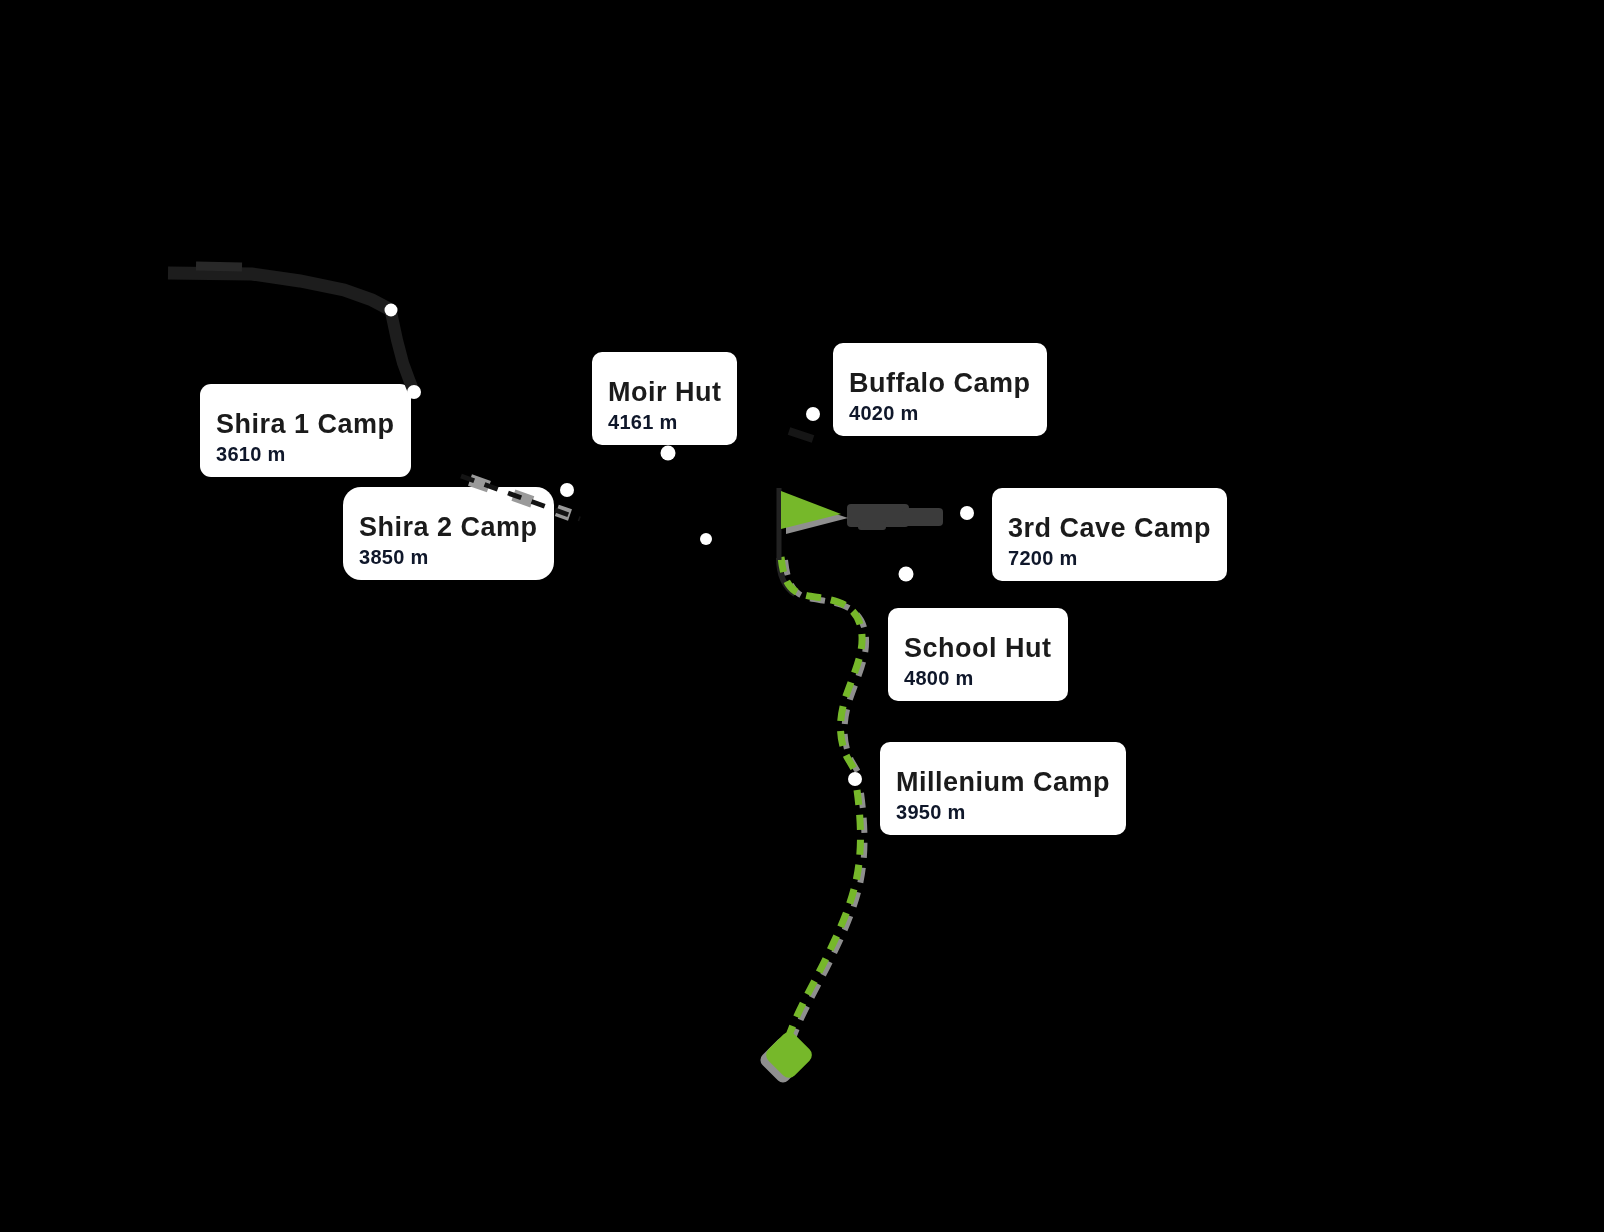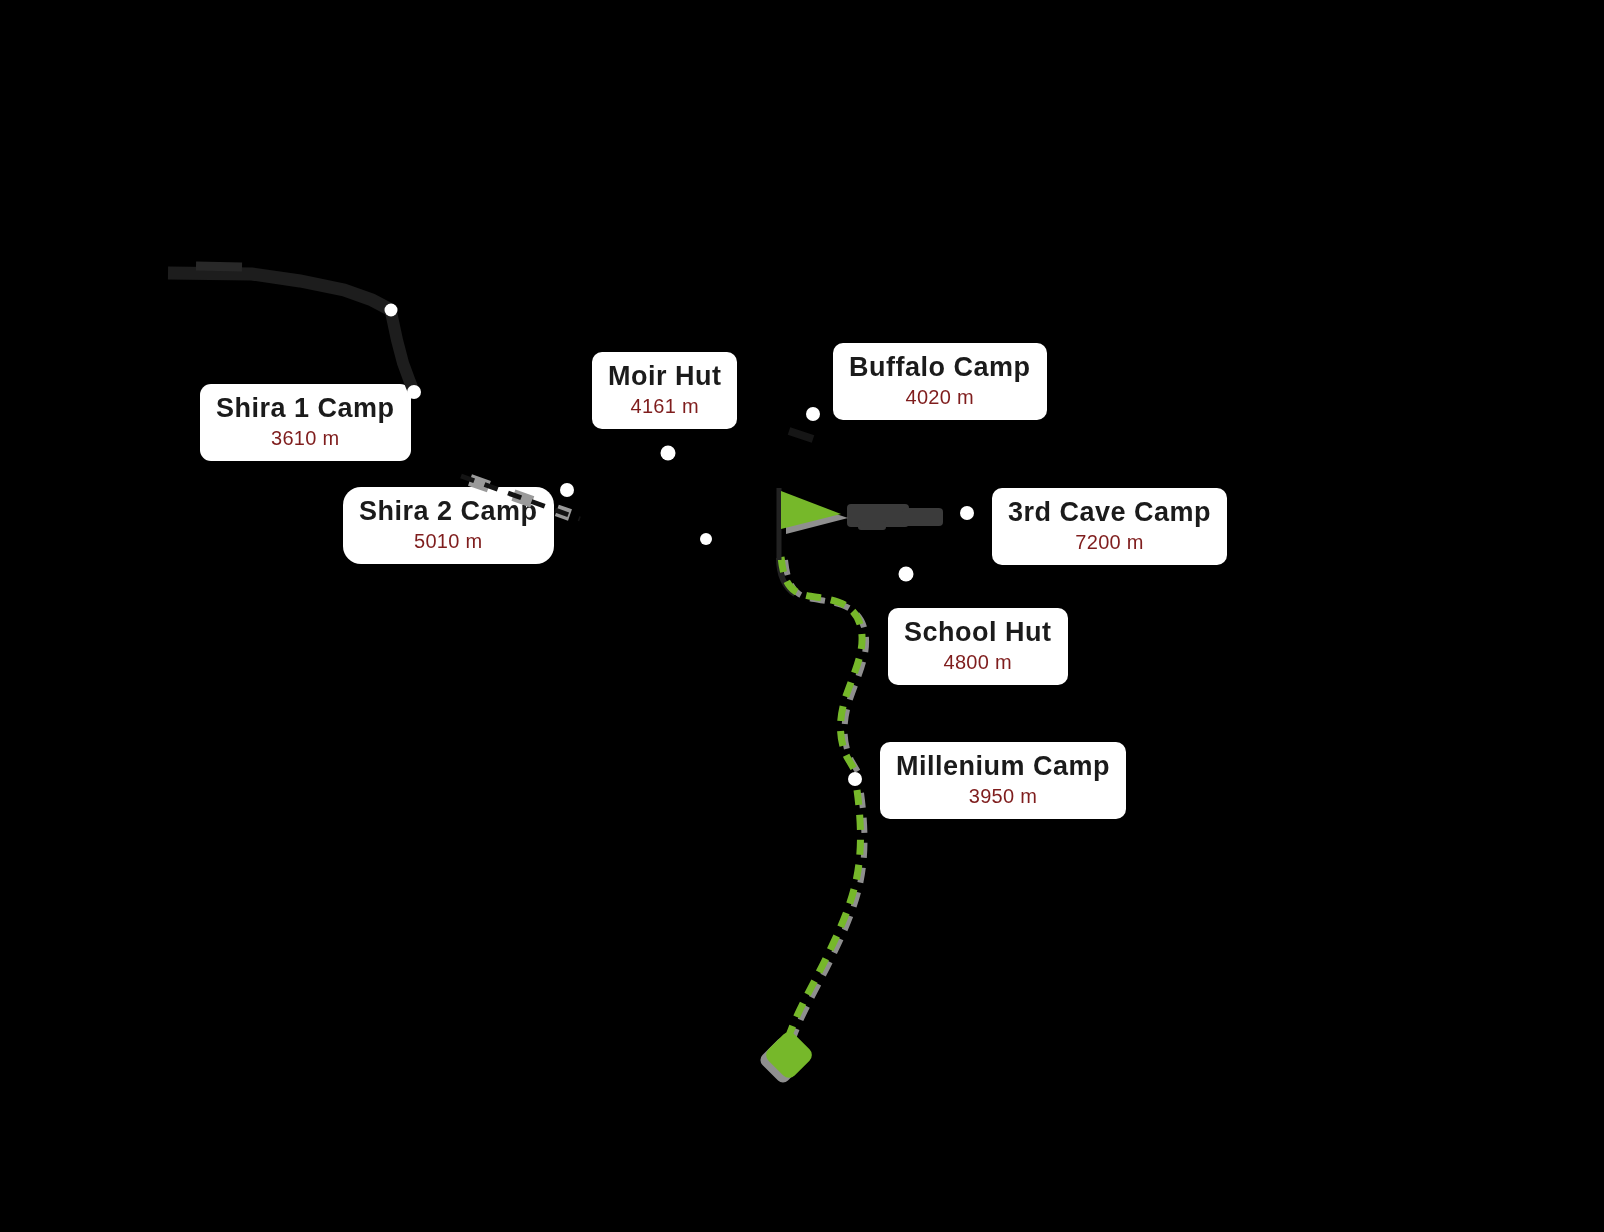--- a/index.html
+++ b/index.html
@@ -19,54 +19,53 @@
     position: absolute;
     left: 0;
     top: 0;
     z-index: 3;
     pointer-events: none;
   }
   .label {
     position: absolute;
     background: #ffffff;
     border-radius: 10px;
-    padding: 9px 16px 11px 16px;
+    padding: 25px 16px 11px 16px;
     z-index: 2;
     white-space: nowrap;
-    text-align: center;
   }
   .label-title {
     font-size: 27px;
     font-weight: 700;
     color: #1b1b1b;
     line-height: 1.15;
     letter-spacing: 0.5px;
   }
   .label-elev {
     font-size: 20px;
-    font-weight: 400;
-    color: #7f1d1d;
+    font-weight: 700;
+    color: #0f172a;
     line-height: 1.2;
     margin-top: 2px;
     letter-spacing: 0.3px;
   }
 </style>
 </head>
 <body>
 
 <div class="map">
 
   <div class="label" style="left:200px; top:384px;border-radius:11px;">
     <div class="label-title">Shira 1 Camp</div>
     <div class="label-elev">3610 m</div>
   </div>
 
   <div class="label" style="left:343px; top:487px;border-radius:18px;">
     <div class="label-title">Shira 2 Camp</div>
-    <div class="label-elev">5010 m</div>
+    <div class="label-elev">3850 m</div>
   </div>
 
   <div class="label" style="left:592px; top:352px;">
     <div class="label-title">Moir Hut</div>
     <div class="label-elev">4161 m</div>
   </div>
 
   <div class="label" style="left:833px; top:343px;">
     <div class="label-title">Buffalo Camp</div>
     <div class="label-elev">4020 m</div>

